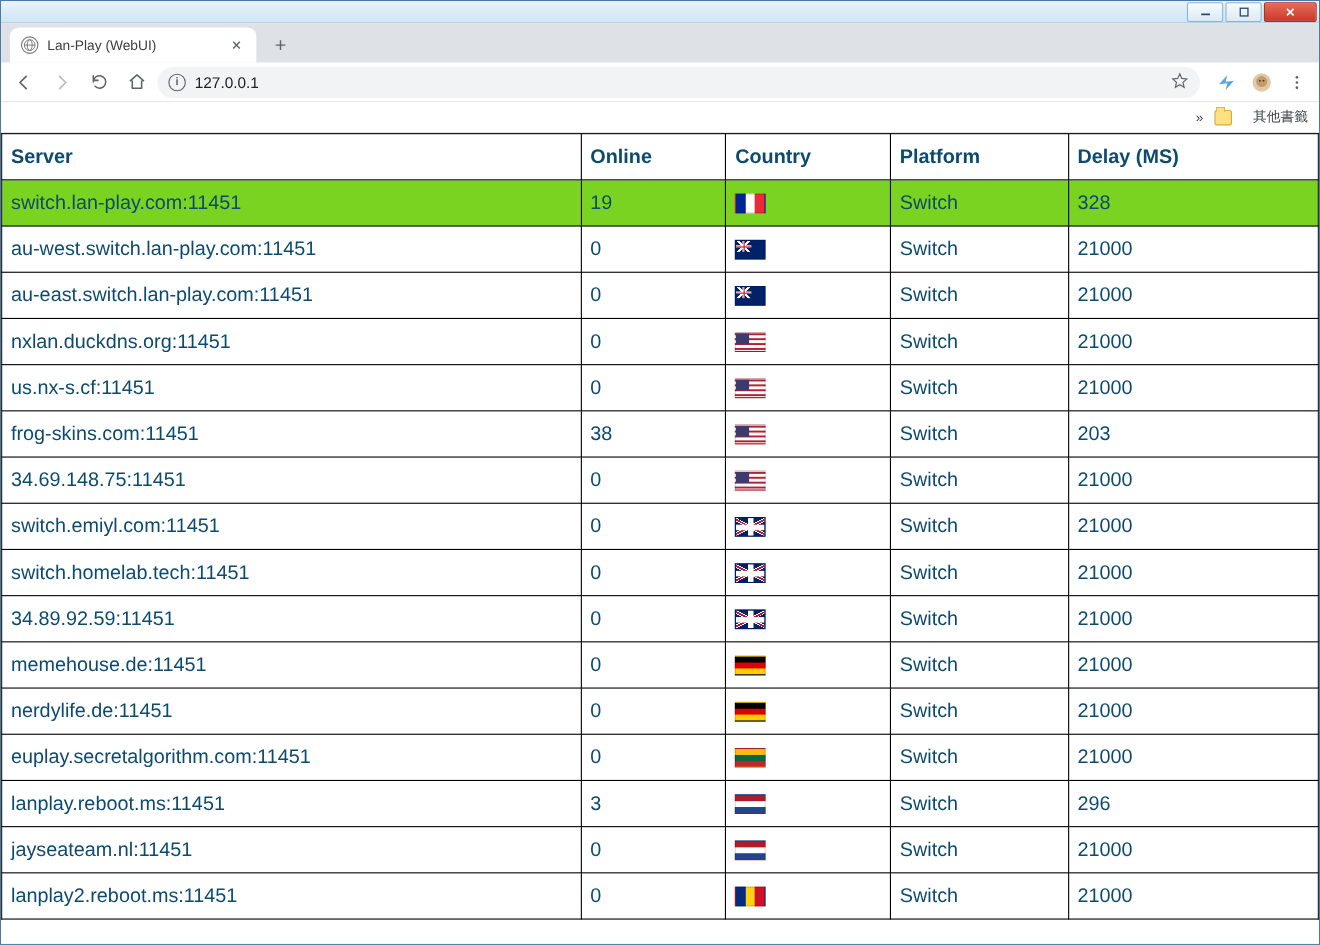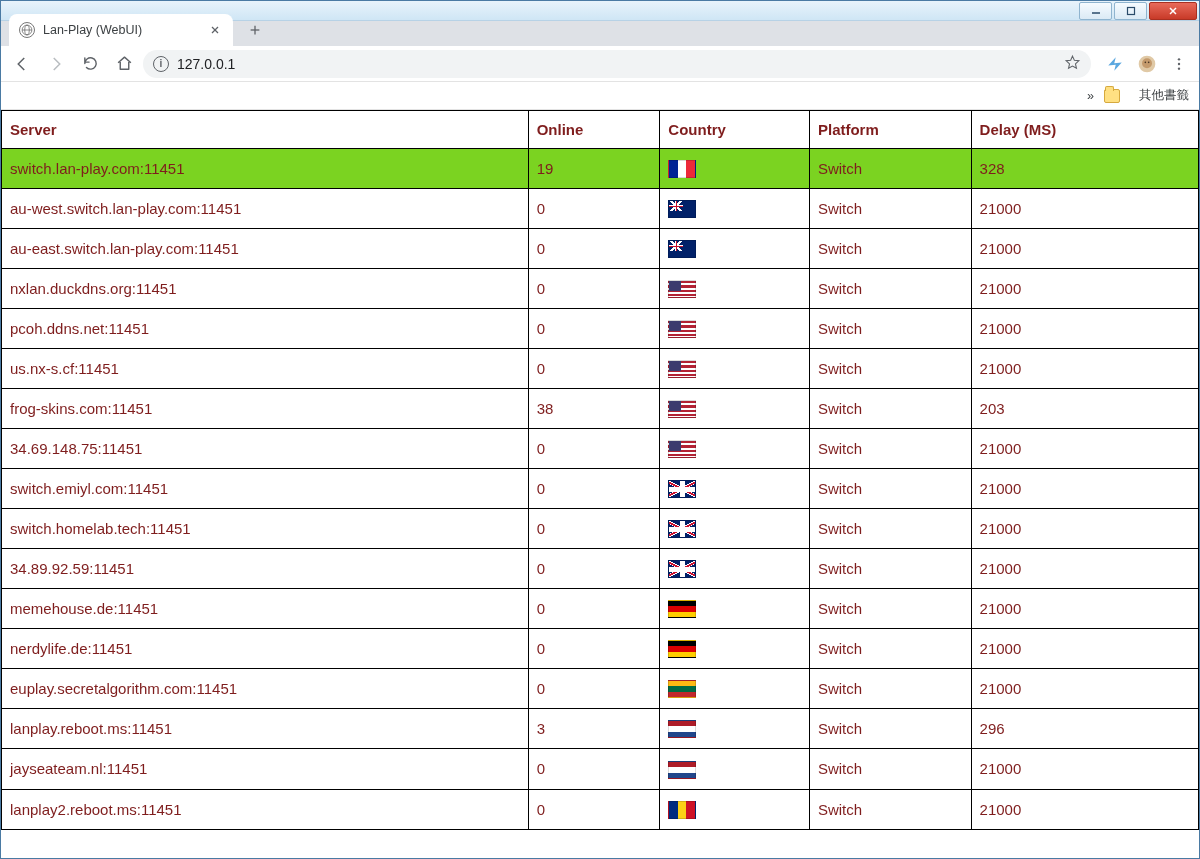--- a/index.html
+++ b/index.html
@@ -25,21 +25,21 @@
     color: #2a4b6a;
   }
   .tb-btn.close { background: linear-gradient(#e86a5a, #c83a28); color: #fff; border-color:#a92f20; width:48px;}
   .tb-btn svg { width: 10px; height: 10px; }
 
   
   .chrome {
     background: #fff; flex: 0 0 auto;
   }
   .tabstrip {
-    height: 25px; background: #dee1e6; display: flex; align-items: flex-end;
+    height: 36px; background: #dee1e6; display: flex; align-items: flex-end;
     padding-left: 8px; gap: 0;
   }
   .tab {
     height: 32px; width: 224px; background: #fff;
     border-top-left-radius: 8px; border-top-right-radius: 8px;
     display: flex; align-items: center; padding: 0 10px; gap: 8px;
     font-size: 12.5px; color: #3c4043; position: relative;
   }
   .favicon { width:16px; height:16px; border-radius:50%; border:1px solid #777; display:flex;align-items:center;justify-content:center;}
   .favicon svg{width:12px;height:12px;}
@@ -74,21 +74,21 @@
   
   .viewport{
     flex:1; background:#fff; overflow:auto; position:relative;
   }
   .viewport::-webkit-scrollbar{width:16px;}
   .viewport::-webkit-scrollbar-track{background:#f1f1f1;}
   .viewport::-webkit-scrollbar-thumb{background:#c1c1c1;border:3px solid #f1f1f1;border-radius:8px;}
 
   table.servers{
     width:100%; border-collapse:collapse; table-layout:fixed;
-    font-size:15px; color:#7f1d1d;
+    font-size:18px; color:#0c4a6e;
   }
   table.servers th, table.servers td{
     border:1px solid #000; padding:10px 8px; text-align:left; vertical-align:middle;
     overflow:hidden; white-space:nowrap;
   }
   table.servers th{font-weight:bold;}
   col.c-server{width:44%;}
   col.c-online{width:11%;}
   col.c-country{width:12.5%;}
   col.c-platform{width:13.5%;}
@@ -289,27 +289,20 @@
             <td>21000</td>
           </tr>
           <tr>
             <td>nxlan.duckdns.org:11451</td>
             <td>0</td>
             <td><span class="flag us" title="us"></span></td>
             <td>Switch</td>
             <td>21000</td>
           </tr>
           <tr>
-            <td>pcoh.ddns.net:11451</td>
-            <td>0</td>
-            <td><span class="flag us" title="us"></span></td>
-            <td>Switch</td>
-            <td>21000</td>
-          </tr>
-          <tr>
             <td>us.nx-s.cf:11451</td>
             <td>0</td>
             <td><span class="flag us" title="us"></span></td>
             <td>Switch</td>
             <td>21000</td>
           </tr>
           <tr>
             <td>frog-skins.com:11451</td>
             <td>38</td>
             <td><span class="flag us" title="us"></span></td>

